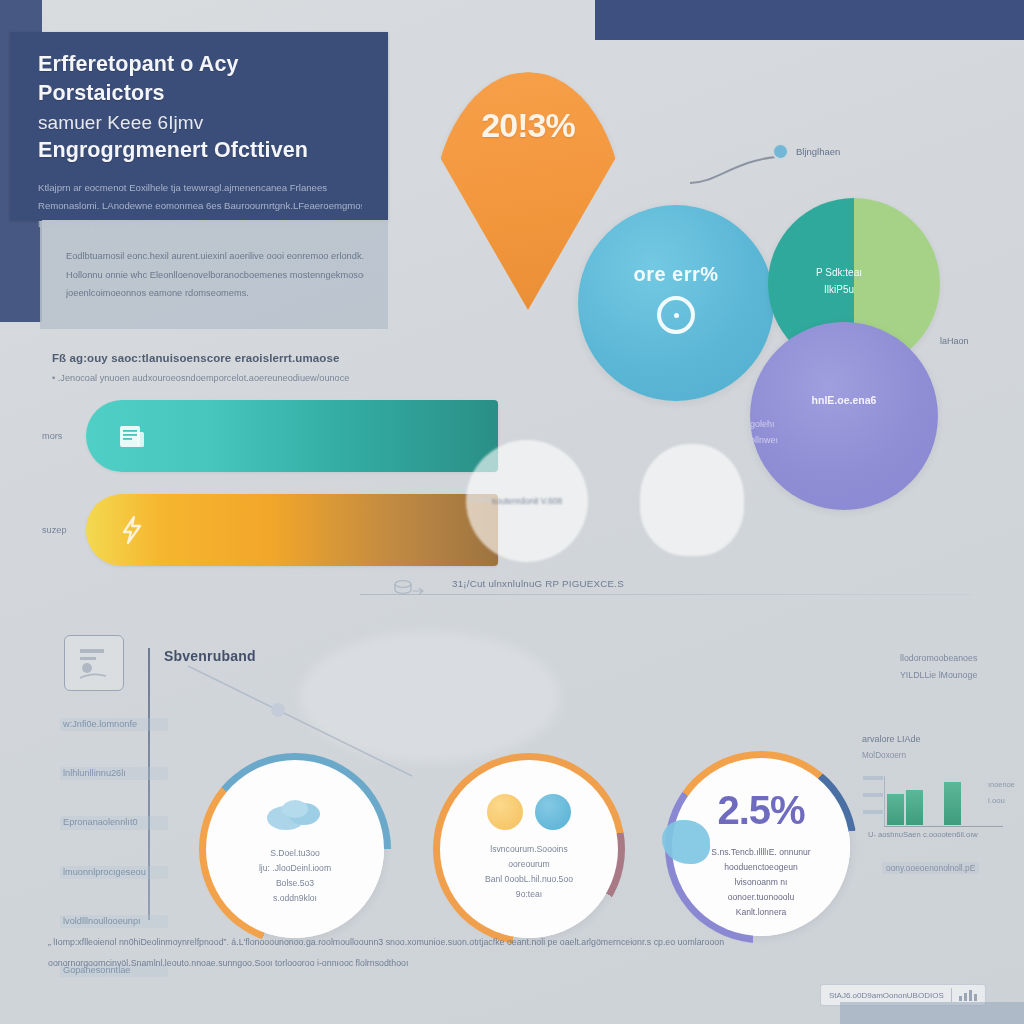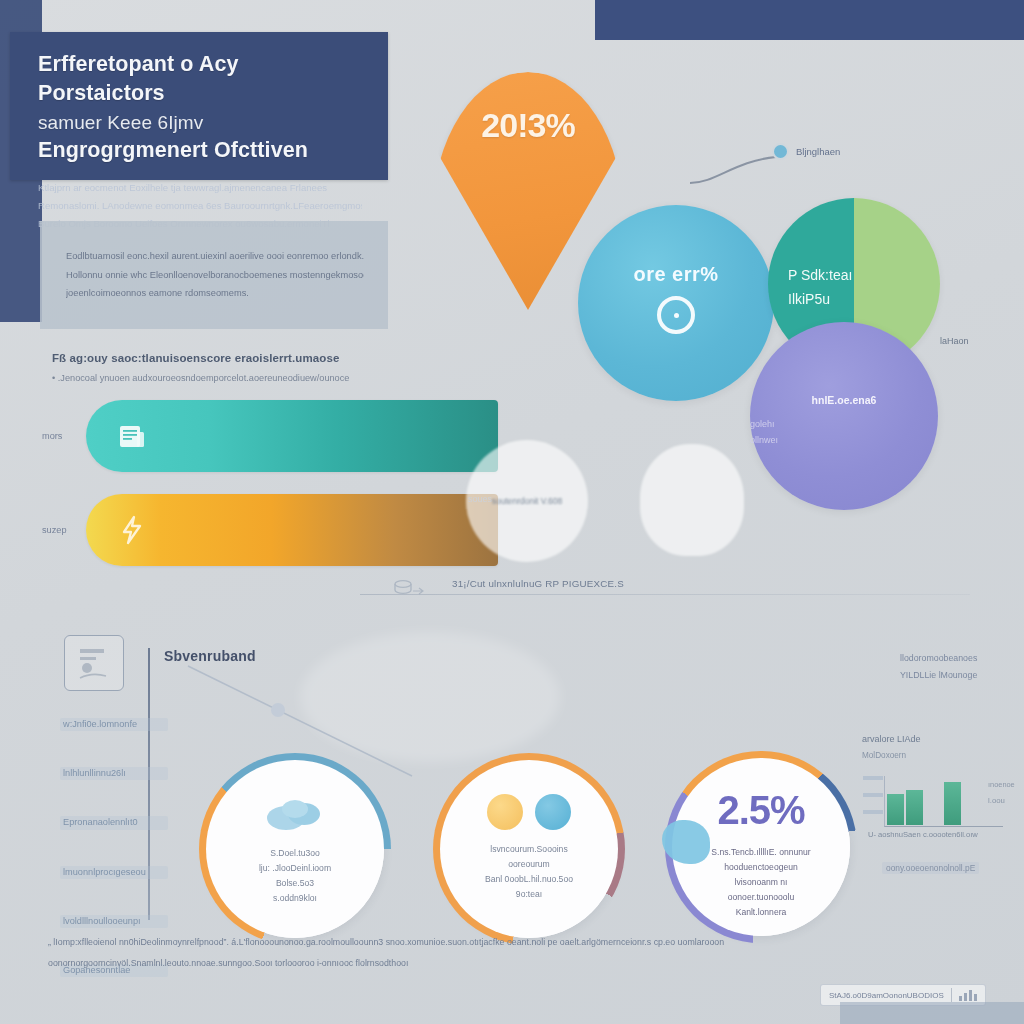--- a/index.html
+++ b/index.html
@@ -20,21 +20,21 @@
     position:absolute;left:0;top:0;width:42px;height:322px;
     background:#3b4d79;opacity:.92;
   }
   .corner-top-right{
     position:absolute;left:595px;top:0;width:429px;height:40px;
     background:#3d5080;
   }
 
   
   .hero{
-    position:absolute;left:10px;top:32px;width:378px;height:148px;
+    position:absolute;left:10px;top:32px;width:378px;height:188px;
     background:#3b4d79;
     box-shadow:0 1px 3px rgba(0,0,0,.18);
     padding:18px 26px 0 28px;box-sizing:border-box;
   }
   .hero h1{
     margin:0;color:#f4f6f9;font-weight:700;font-size:21.5px;
     line-height:1.34;letter-spacing:.1px;
     text-shadow:0 1px 1px rgba(0,0,0,.18);
   }
   .hero h1 .ln2{font-weight:400;font-size:19px;opacity:.93;}
@@ -87,22 +87,22 @@
   .ring-icon::after{content:"";width:5px;height:5px;border-radius:50%;background:rgba(255,255,255,.95);}
 
   .split-circle{
     position:absolute;left:768px;top:198px;width:172px;height:172px;
     border-radius:50%;overflow:hidden;
     box-shadow:0 2px 7px rgba(0,0,0,.06);
   }
   .split-circle .half-l{position:absolute;left:0;top:0;width:50%;height:100%;background:#2fa99b;}
   .split-circle .half-r{position:absolute;right:0;top:0;width:50%;height:100%;background:#a6d288;}
   .split-circle .lbl{
-    position:absolute;left:20px;top:66px;width:82px;
-    color:#f2fbf9;font-size:14px;line-height:1.7;
+    position:absolute;left:30px;top:66px;width:82px;text-align:center;
+    color:#f2fbf9;font-size:10px;line-height:1.7;
   }
 
   .bubble-purple{
     position:absolute;left:750px;top:322px;width:188px;height:188px;
     border-radius:50%;
     background:radial-gradient(circle at 42% 34%,#9f9ede 0%,#8f8ed5 55%,#8786cf 100%);
     box-shadow:0 2px 8px rgba(0,0,0,.07);
   }
   .bubble-purple .lbl{
     position:absolute;left:0;top:72px;width:100%;text-align:center;

